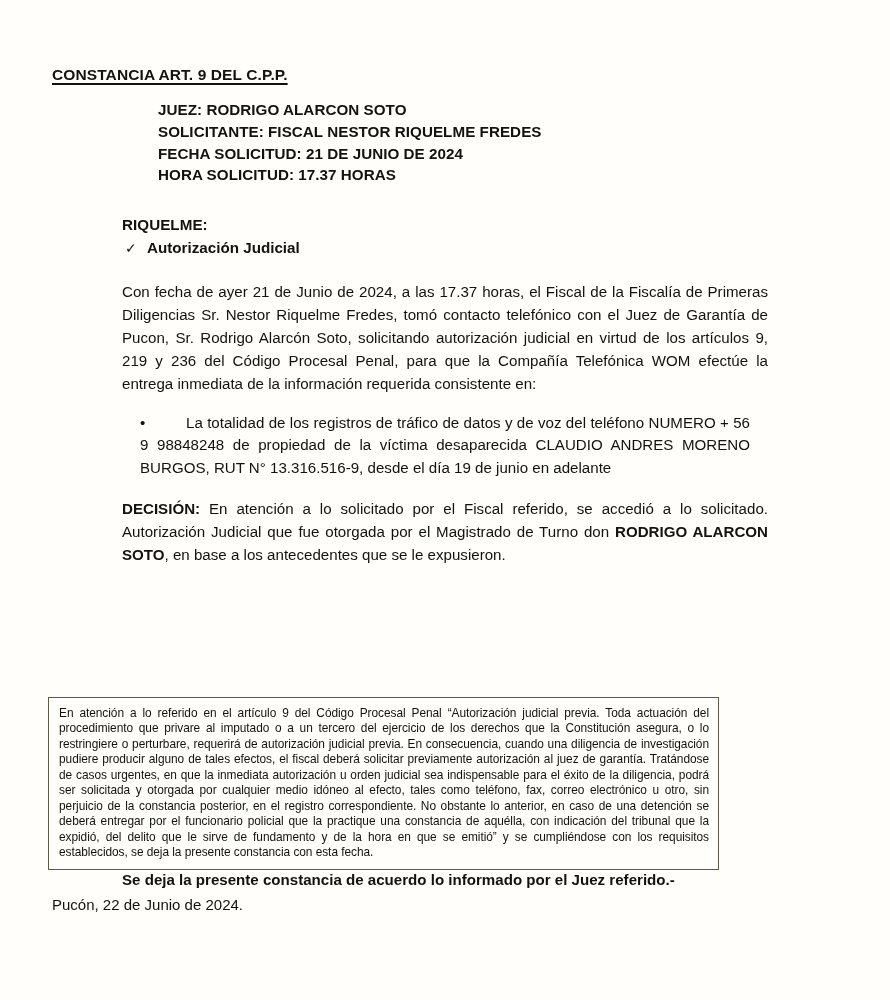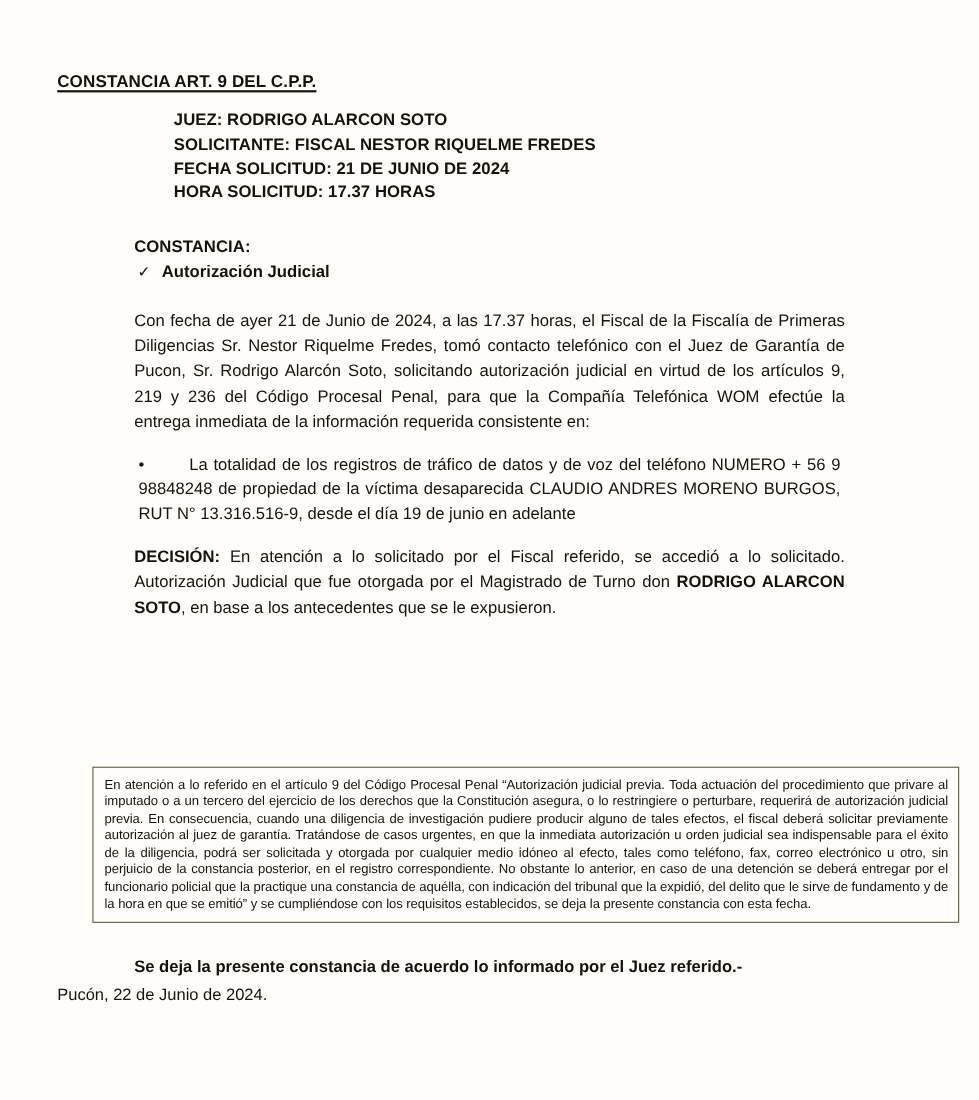--- a/index.html
+++ b/index.html
@@ -92,45 +92,44 @@
     text-justify: inter-word;
     letter-spacing: 0.01px;
     margin: 0;
   }
   .para + .para { margin-top: 16px; }
 
   .bullet-para {
     font-size: 15.1px;
     line-height: 22.9px;
     text-align: justify;
-    margin: 4px;
+    margin: 18px;
     position: relative;
   }
   .bullet-dot {
     display: inline-block;
     width: 8px;
   }
   .bullet-gap {
     display: inline-block;
     width: 38px;
   }
 
   .decision-para strong { font-weight: bold; }
 
   
   .quote-box {
     position: absolute;
     left: 48px;
     top: 697px;
-    width: 788px;
+    width: 671px;
     box-sizing: border-box;
     border: 1.3px solid #5f5a44;
     background: #fffefa;
     padding: 8px 9px 8px 10px;
-    margin-left: 36px;
   }
   .quote-text {
     font-size: 11.9px;
     line-height: 15.45px;
     text-align: justify;
     text-justify: inter-word;
     margin: 0;
     letter-spacing: -0.05px;
   }
 
@@ -159,21 +158,21 @@
 
   <div class="doc-title">CONSTANCIA ART. 9 DEL C.P.P.</div>
 
   <div class="header-block">
     <div class="header-line">JUEZ: RODRIGO ALARCON SOTO</div>
     <div class="header-line">SOLICITANTE: FISCAL NESTOR RIQUELME FREDES</div>
     <div class="header-line">FECHA SOLICITUD: 21 DE JUNIO DE 2024</div>
     <div class="header-line">HORA SOLICITUD: 17.37 HORAS</div>
   </div>
 
-  <div class="solicitud-label">CONSTANCIA:</div>
+  <div class="solicitud-label">RIQUELME:</div>
 
   <div class="check-row">
     <span class="check-mark">✓</span>
     <span>Autorización Judicial</span>
   </div>
 
   <div class="body-wrap">
 
     <p class="para">Con fecha de ayer 21 de Junio de 2024, a las 17.37 horas, el Fiscal de la Fiscalía de Primeras Diligencias Sr. Nestor Riquelme Fredes, tomó contacto telefónico con el Juez de Garantía de Pucon, Sr. Rodrigo Alarcón Soto, solicitando autorización judicial en virtud de los artículos 9, 219 y 236 del Código Procesal Penal, para que la Compañía Telefónica WOM efectúe la entrega inmediata de la información requerida consistente en:</p>
 

